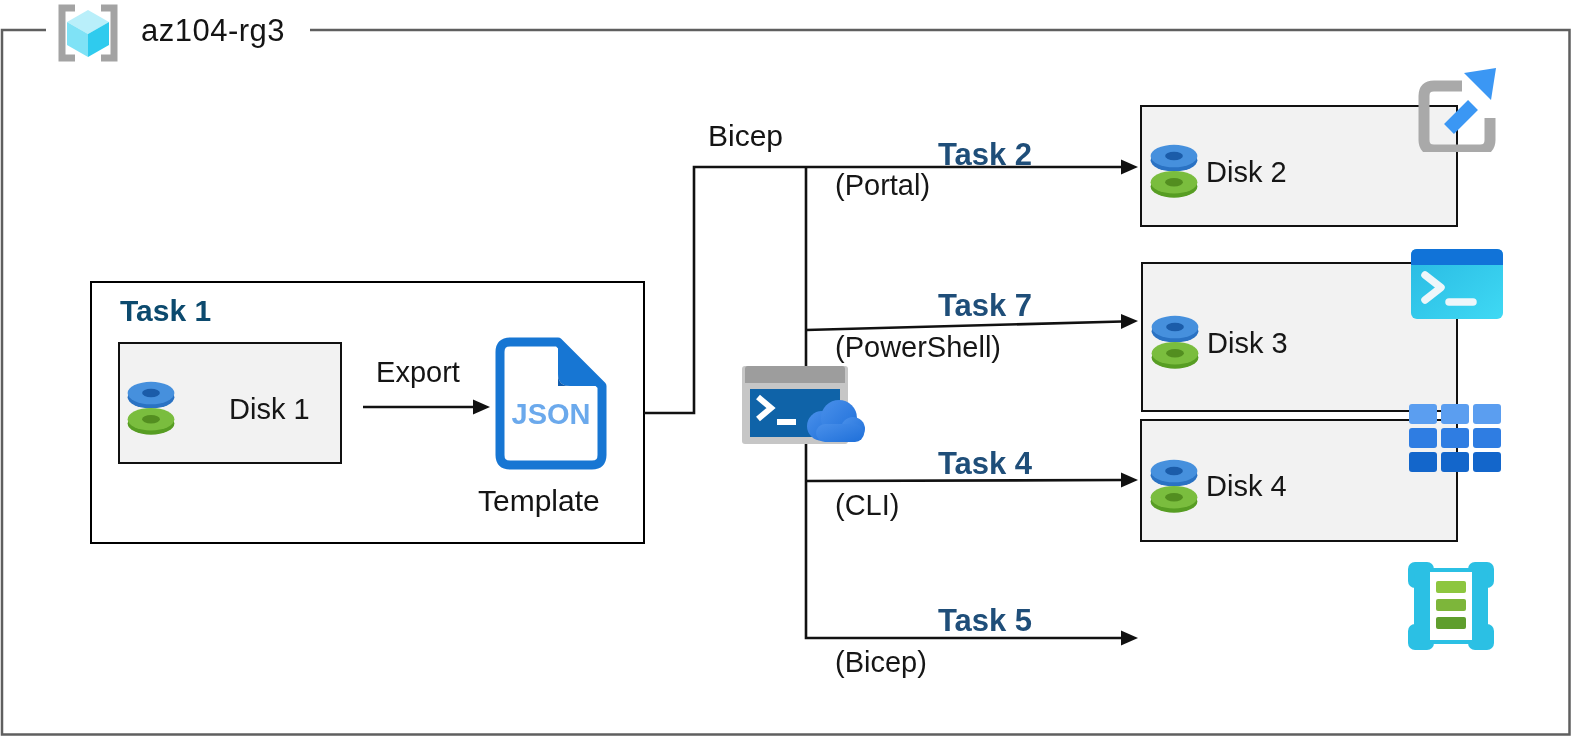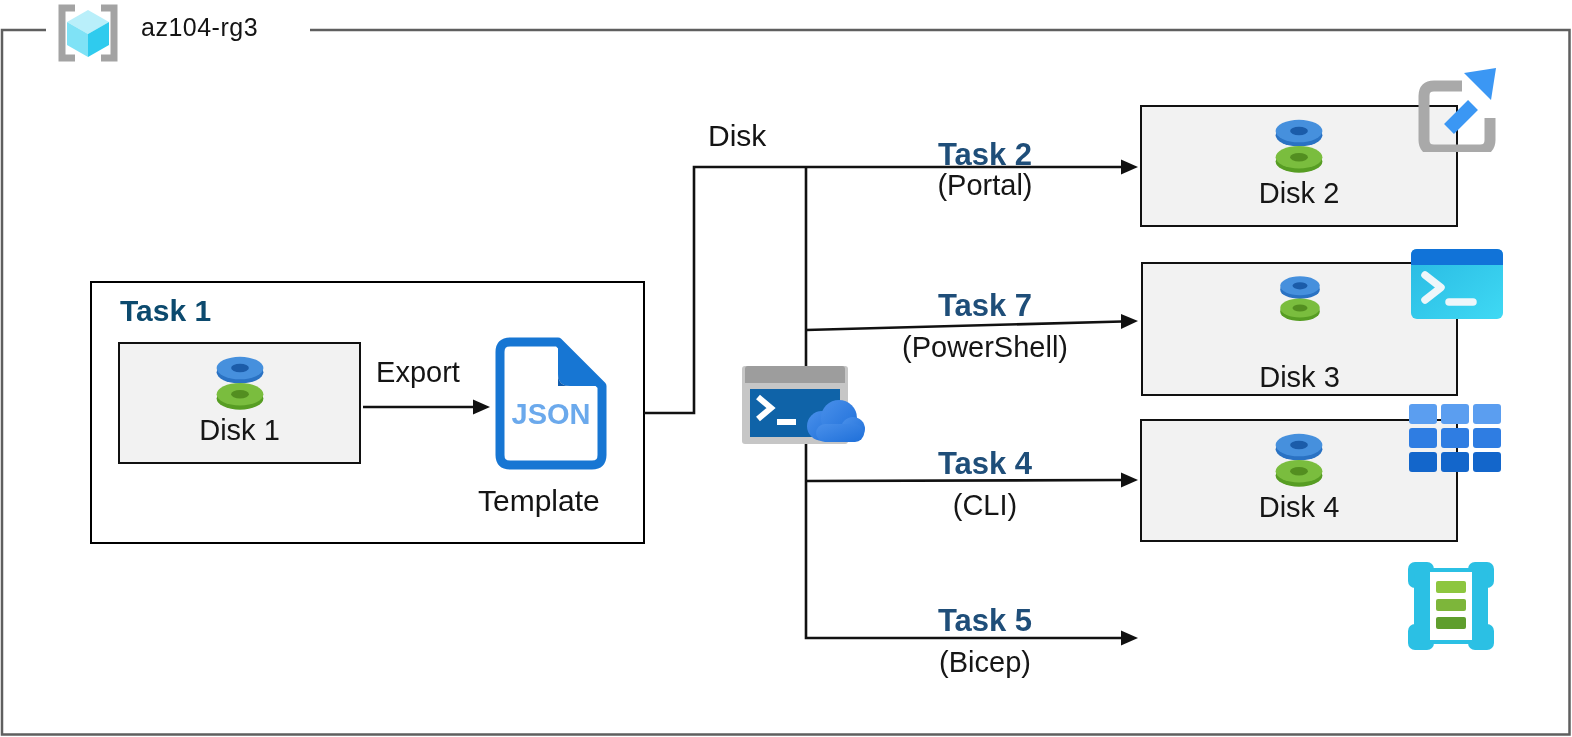--- a/index.html
+++ b/index.html
@@ -5,43 +5,43 @@
   html,body{margin:0;padding:0;background:#fff;}
   #canvas{
     position:relative;width:1572px;height:737px;background:#fff;overflow:hidden;
     font-family:"Liberation Sans",sans-serif;color:#141414;
   }
   .abs{position:absolute;}
   .z1{z-index:1;} .z2{z-index:2;} .z3{z-index:3;}
   svg{display:block;}
   
   #rg-icon{left:50px;top:4px;}
-  #rg-name{left:141px;top:13px;font-size:25px;letter-spacing:0.5px;text-align:center;}
+  #rg-name{left:141px;top:13px;font-size:31px;letter-spacing:0.5px;text-align:center;}
   
   #task1-box{left:90px;top:281px;width:551px;height:259px;background:#fff;border:2.5px solid #000;}
   #task1-title{left:120px;top:294px;font-size:30px;font-weight:bold;color:#0c4a6e;}
-  .disk-box{background:#f2f2f2;border:2.3px solid #111;display:flex;flex-direction:column;
+  .disk-box{background:#f2f2f2;border:2.3px solid #111;display:flex;flex-direction:row;
             align-items:center;justify-content:flex-start;padding-top:10px;box-sizing:border-box;}
   .disk-label{font-size:29px;color:#161616;margin-top:2px;}
-  #disk1-box{left:118px;top:342px;width:243px;height:122px;}
+  #disk1-box{left:118px;top:342px;width:224px;height:122px;gap:47px;}
   #export-label{left:363px;top:356px;width:110px;text-align:center;font-size:29px;}
   #json-icon{left:494px;top:336px;}
   #json-icon text{font-family:"Liberation Sans",sans-serif;font-weight:bold;}
   #template-label{left:478px;top:484px;width:148px;text-align:left;font-size:30px;}
   #edit-label{left:708px;top:119px;width:90px;font-size:30px;}
   
   .task-label{width:260px;left:855px;text-align:center;font-size:31px;font-weight:bold;color:#1f4e79;}
-  .task-method{width:300px;left:835px;text-align:center;font-size:29px;color:#161616;}
+  .task-method{width:300px;left:835px;text-align:left;font-size:29px;color:#161616;}
   #task2-label{top:126px;margin-top:11px;} #task2-method{top:169px;}
   #task3-label{top:288px;} #task3-method{top:331px;}
   #task4-label{top:446px;} #task4-method{top:489px;}
   #task5-label{top:603px;} #task5-method{top:646px;}
   
   #disk2-box{left:1140px;top:105px;width:318px;height:122px;}
-  #disk3-box{left:1141px;top:262px;width:317px;height:134px;gap:36px;}
+  #disk3-box{left:1141px;top:262px;width:317px;height:150px;}
   #disk4-box{left:1140px;top:419px;width:318px;height:123px;}
   #disk5-box{left:1140px;top:577px;width:318px;height:123px;}
   
   #portal-icon{left:1416px;top:60px;}
   #powershell-icon{left:1411px;top:249px;}
   #cli-icon{left:1409px;top:404px;}
   #bicep-icon{left:1406px;top:560px;}
   #cloudshell-icon{left:742px;top:364px;}
 </style>
 </head>
@@ -75,21 +75,21 @@
   <div class="abs z1" id="export-label">Export</div>
 
   <svg class="abs z1" id="json-icon" width="114" height="135" viewBox="0 0 114 135">
     <path d="M16 6 H64 L108 50 V119 Q108 129 98 129 H16 Q6 129 6 119 V16 Q6 6 16 6 Z" fill="#ffffff" stroke="#1776d3" stroke-width="9" stroke-linejoin="round"></path>
     <path d="M64 4 L110 50 H76 Q64 50 64 38 Z" fill="#1776d3"></path>
     <path d="M64 22 V38 Q64 50 76 50 H64 Z" fill="#0f5cae"></path>
     <text x="57" y="88" text-anchor="middle" font-size="29" fill="#6ba9ec">JSON</text>
   </svg>
   <div class="abs z1" id="template-label">Template</div>
 
-  <div class="abs z1" id="edit-label">Disk</div>
+  <div class="abs z1" id="edit-label">Bicep</div>
 
   <div class="abs z1 task-label" id="task2-label">Task 2</div>
   <div class="abs z1 task-method" id="task2-method">(Portal)</div>
   <div class="abs z1 task-label" id="task3-label">Task 7</div>
   <div class="abs z1 task-method" id="task3-method">(PowerShell)</div>
   <div class="abs z1 task-label" id="task4-label">Task 4</div>
   <div class="abs z1 task-method" id="task4-method">(CLI)</div>
   <div class="abs z1 task-label" id="task5-label">Task 5</div>
   <div class="abs z1 task-method" id="task5-method">(Bicep)</div>
 

